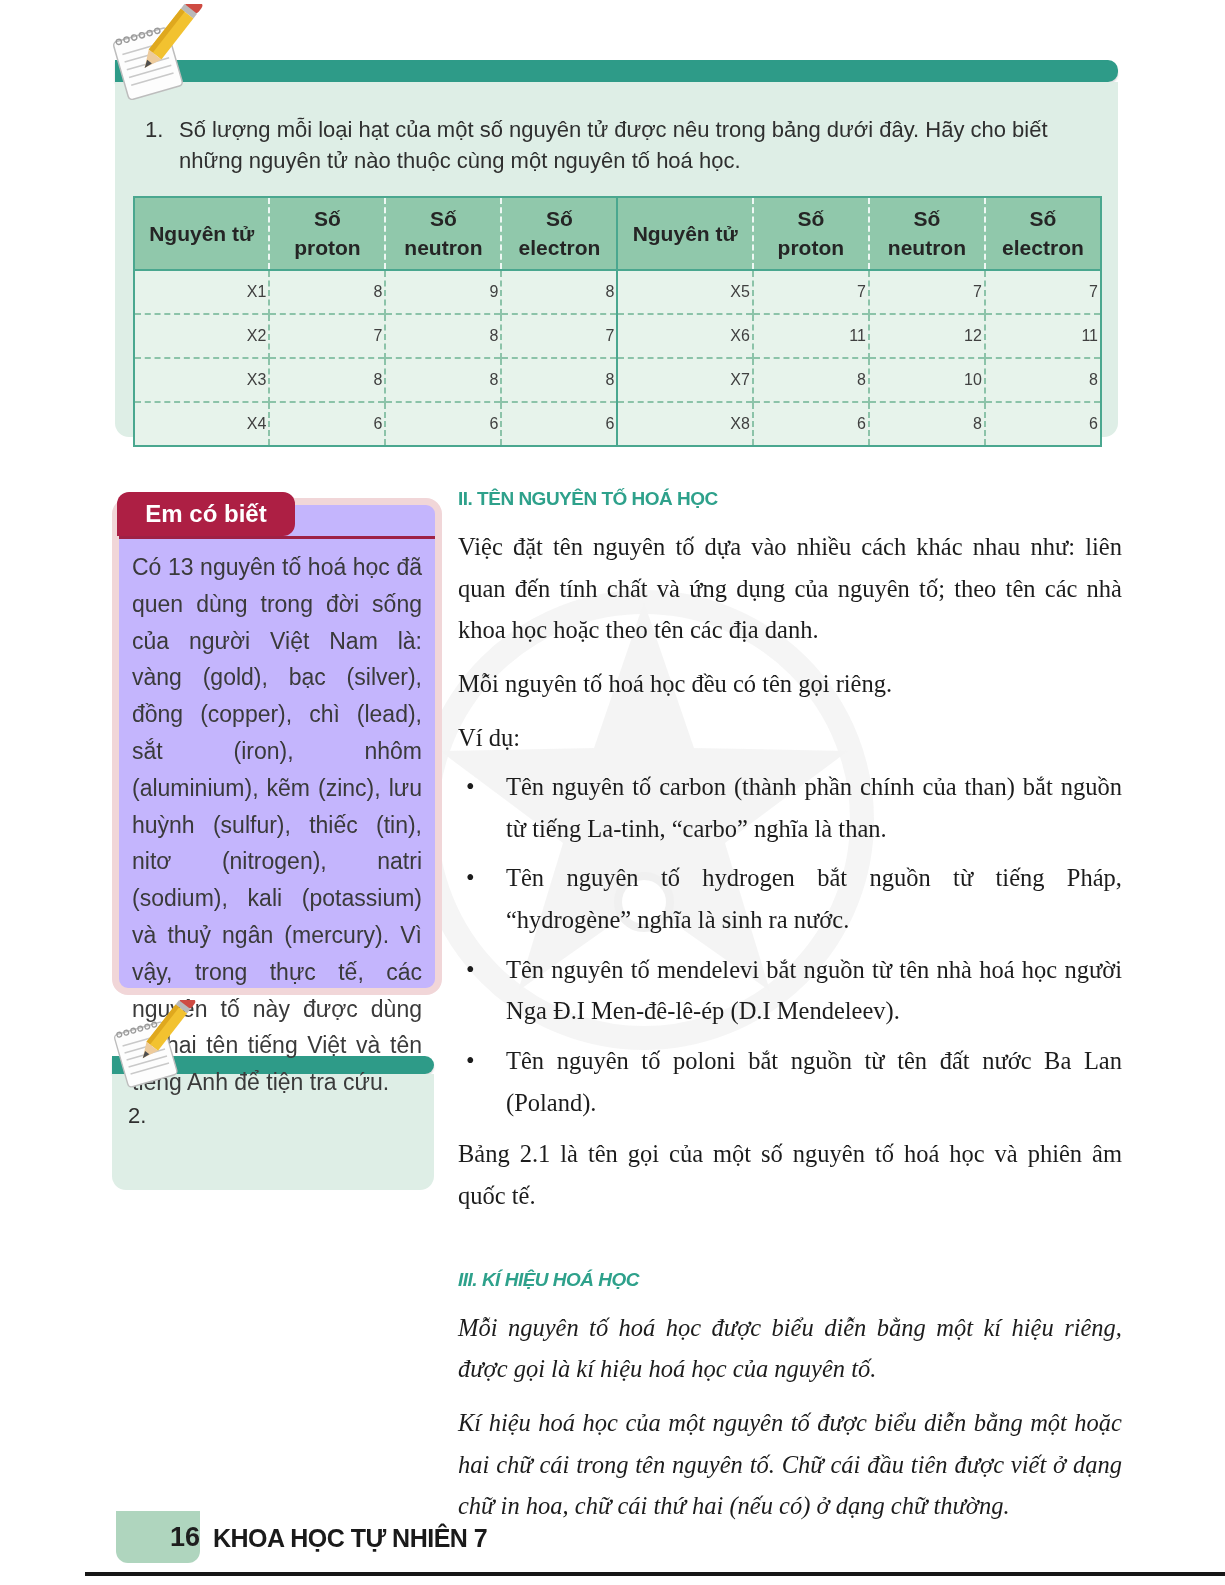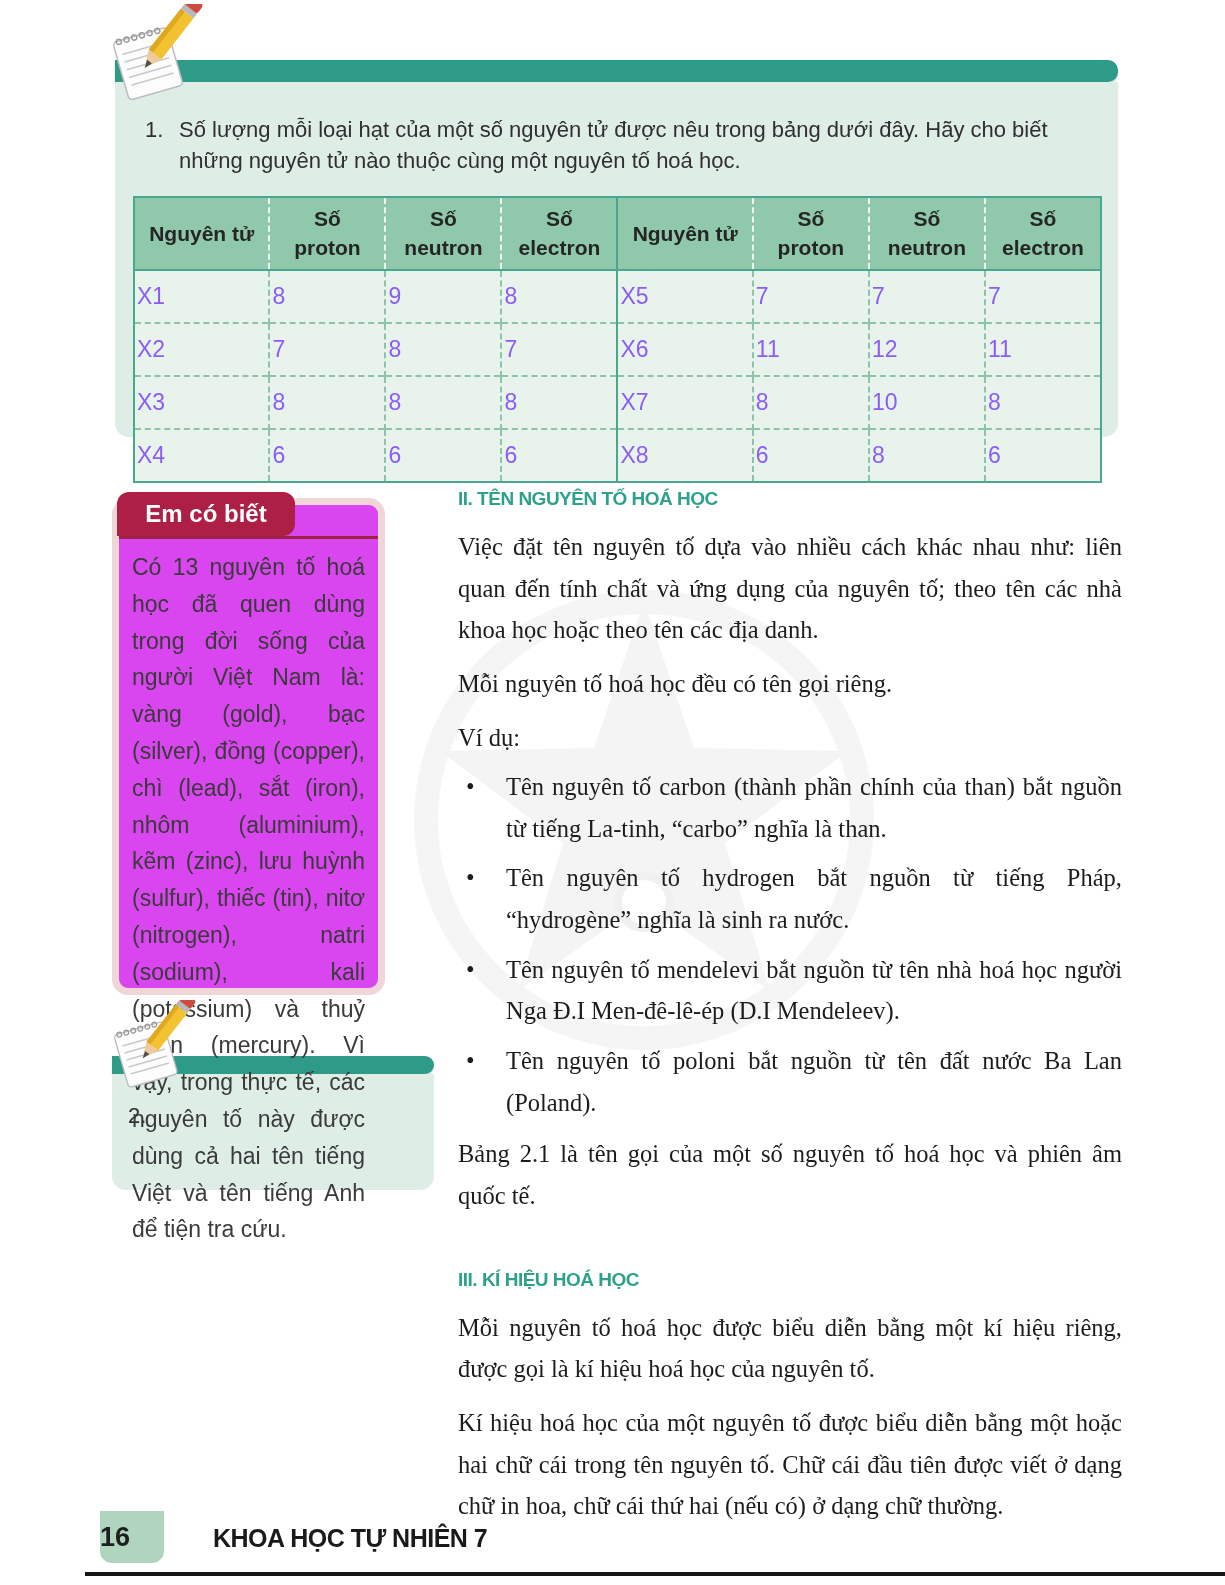--- a/index.html
+++ b/index.html
@@ -20,49 +20,49 @@
   
   table.ptable{border-collapse:collapse;width:100%;table-layout:fixed;
     border:2px solid #4AA78F;background:#E7F3EB;}
   table.ptable th{
     background:#90C8AB;color:#252525;font-weight:bold;font-size:21px;
     padding:7px 2px;white-space:pre-line;line-height:1.35;vertical-align:middle;
     border-left:2px dashed rgba(255,255,255,.85);border-bottom:2px solid #4AA78F;}
   table.ptable th:first-child{border-left:none;}
   table.ptable th.split,table.ptable td.split{border-left:2px solid #4AA78F;}
   table.ptable td{
-    color:#8b5cf6;font-size:23px;text-align:left;padding:12px 2px;
+    color:#404040;font-size:16px;text-align:right;padding:12px 2px;
     border-left:2px dashed #8CC3A9;border-top:2px dashed #8CC3A9;}
   table.ptable td:first-child{border-left:none;}
   table.ptable tr:first-child td{border-top:none;}
   table.ptable th{text-align:center;}
   
-  #dyk{position:absolute;left:112px;top:498px;width:273px;height:497px;z-index:2;
-    background:#d946ef;border:7px solid #F1D6D8;border-radius:16px;box-sizing:border-box;}
+  #dyk{position:absolute;left:112px;top:498px;width:330px;height:497px;z-index:2;
+    background:#c4b5fd;border:7px solid #F1D6D8;border-radius:16px;box-sizing:border-box;}
   #dyk-tab{position:absolute;left:-2px;top:-13px;width:178px;height:44px;background:#AD1F44;
     border-radius:12px 12px 12px 0;color:#ffffff;font-weight:bold;font-size:24px;
     display:flex;align-items:center;justify-content:center;z-index:3;}
   #dyk-content{margin-top:31px;border-top:3px solid #9E2146;padding:10px 13px 0 13px;
     color:#3a3a3a;font-size:23px;line-height:1.6;text-align:justify;}
   
   #rcol{position:absolute;left:458px;top:488px;width:664px;z-index:1;}
   .sec-h{color:#2EA18B;font-weight:bold;font-size:19px;letter-spacing:-.5px;margin:0 0 16px 0;}
   .serif{font-family:"Liberation Serif",serif;color:#1c1c1c;font-size:24.5px;line-height:1.7;
     text-align:justify;margin:0 0 12px 0;}
   .ex-label{margin:2px 0 8px 0;}
   ul.ex{list-style:none;margin:0 0 10px 0;padding:0;}
   ul.ex li{display:flex;margin:0 0 8px 0;}
   ul.ex .dot{flex:0 0 40px;text-align:left;padding-left:8px;font-family:"Liberation Serif",serif;
     color:#1c1c1c;font-size:24.5px;line-height:1.7;}
   ul.ex .btxt{flex:1;font-family:"Liberation Serif",serif;color:#1c1c1c;font-size:24.5px;
     line-height:1.7;text-align:justify;}
-  #sec3{margin-top:52px;}
-  
-  #pg-box{position:absolute;left:100px;top:1511px;width:64px;height:52px;background:#AFD5BE;
-    border-radius:0 0 12px 12px;display:flex;align-items:center;justify-content:flex-start;z-index:1;}
+  #sec3{margin-top:52px;font-style:italic;}
+  
+  #pg-box{position:absolute;left:116px;top:1511px;width:84px;height:52px;background:#AFD5BE;
+    border-radius:0 0 12px 12px;display:flex;align-items:center;justify-content:flex-end;z-index:1;}
   #pg-num{font-weight:bold;font-size:27px;color:#1e1e1e;}
   #pg-title{position:absolute;left:213px;top:1524px;font-weight:bold;font-size:25px;
     color:#1a1a1a;letter-spacing:-.5px;z-index:1;}
   #bottom-rule{position:absolute;left:85px;top:1572px;width:1140px;height:4px;background:#161616;z-index:1;}
 </style>
 </head>
 <body>
 
 <div id="page">
 

